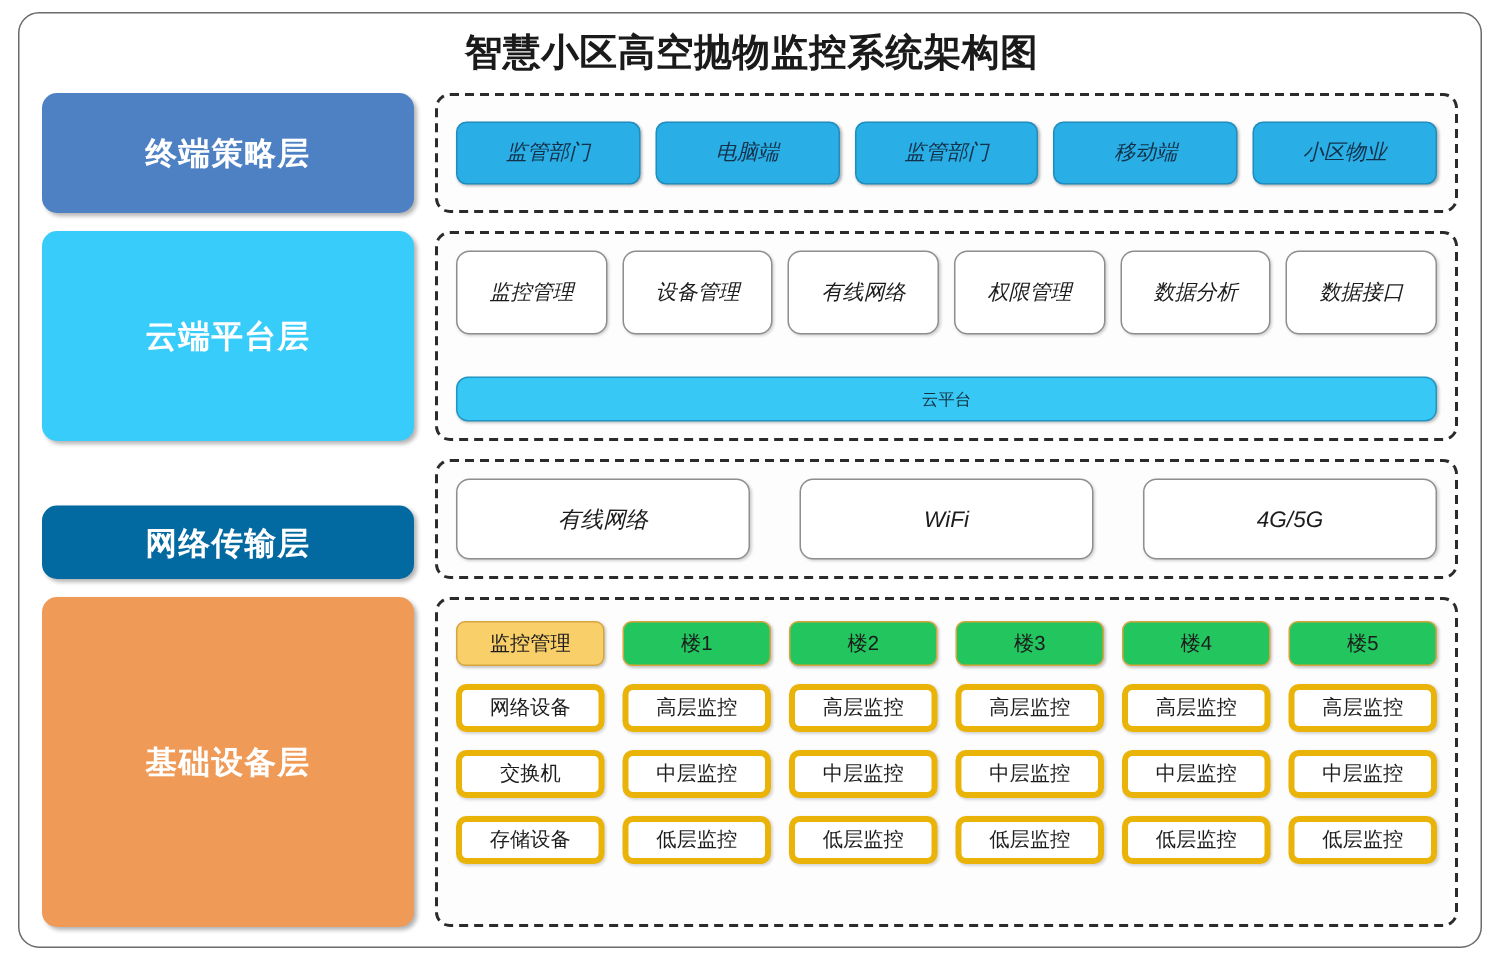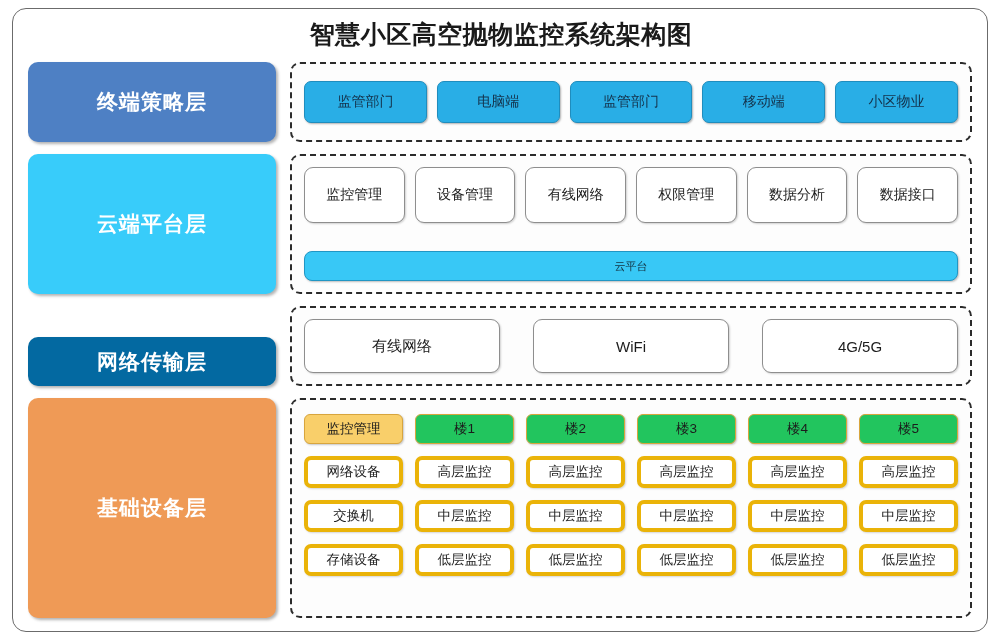--- a/index.html
+++ b/index.html
@@ -80,20 +80,21 @@
     flex-direction: column;
     justify-content: center;
     background: #fdfdfd;
   }
 
   .chip-row {
     display: flex;
     justify-content: space-between;
     align-items: flex-start;
     gap: 10px;
+    font-style: italic;
   }
 
   .chip {
     box-sizing: border-box;
     border-radius: 7px;
     display: flex;
     align-items: center;
     justify-content: center;
     font-size: 14px;
     color: #1c1c1c;

